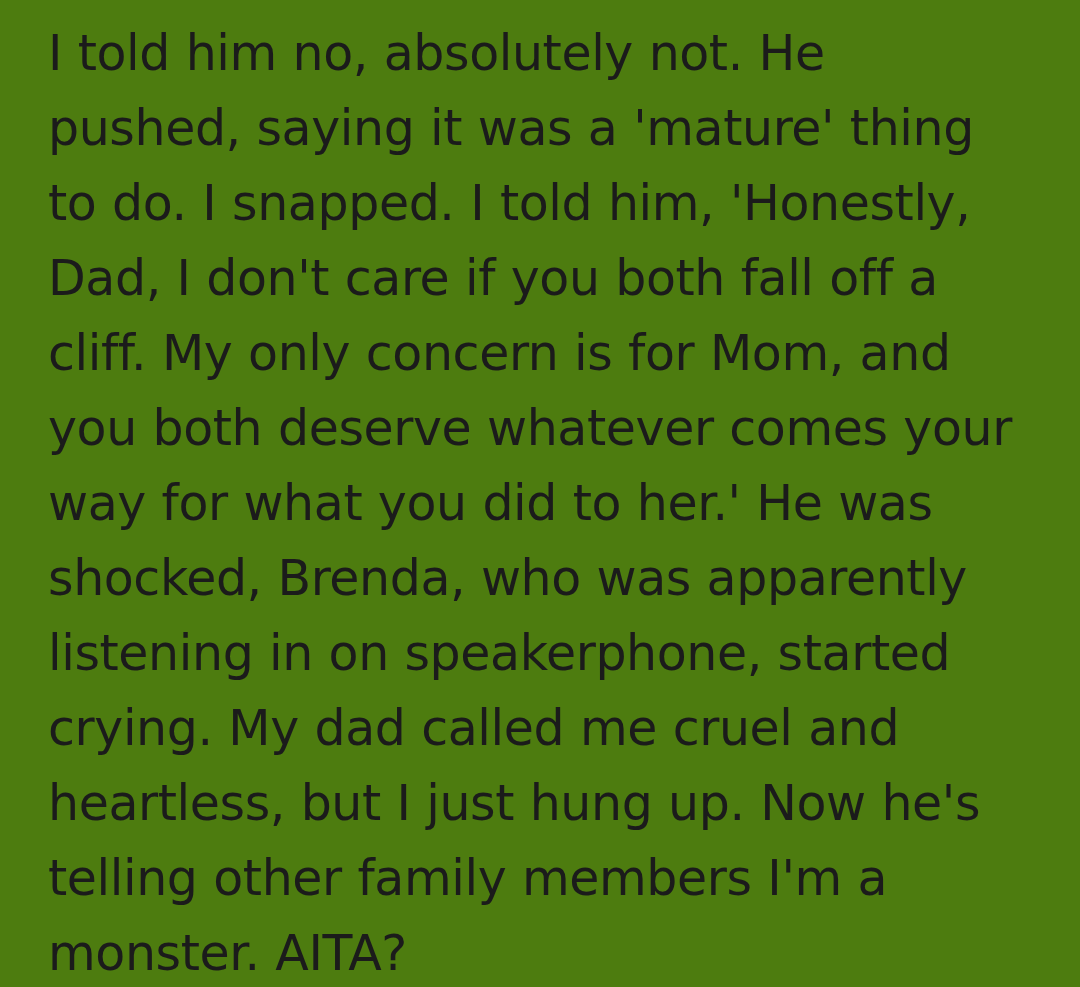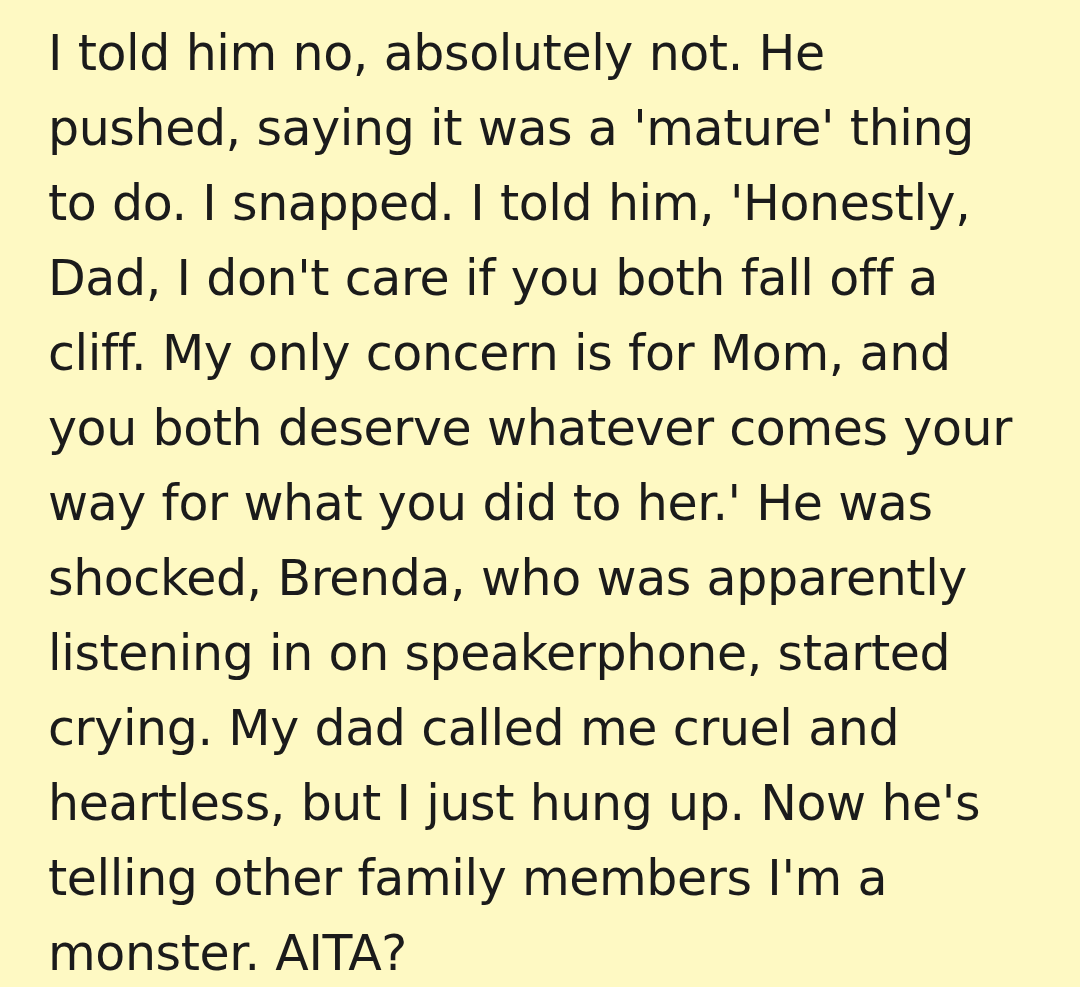--- a/index.html
+++ b/index.html
@@ -10,21 +10,21 @@
     width: 1080px;
     height: 987px;
     background: #f7f7f7;
     font-family: "DejaVu Sans", sans-serif;
     overflow: hidden;
   }
   .page {
     box-sizing: border-box;
     width: 1080px;
     height: 987px;
-    background: #fef9c3;
+    background: #4d7c0f;
     padding: 16px 60px 0 48px;
   }
   .body-text {
     color: #1b1b1b;
     font-family: "DejaVu Sans", sans-serif;
     font-size: 49px;
     line-height: 75px;
     letter-spacing: -0.4px;
     word-spacing: 0.5px;
     text-align: left;

